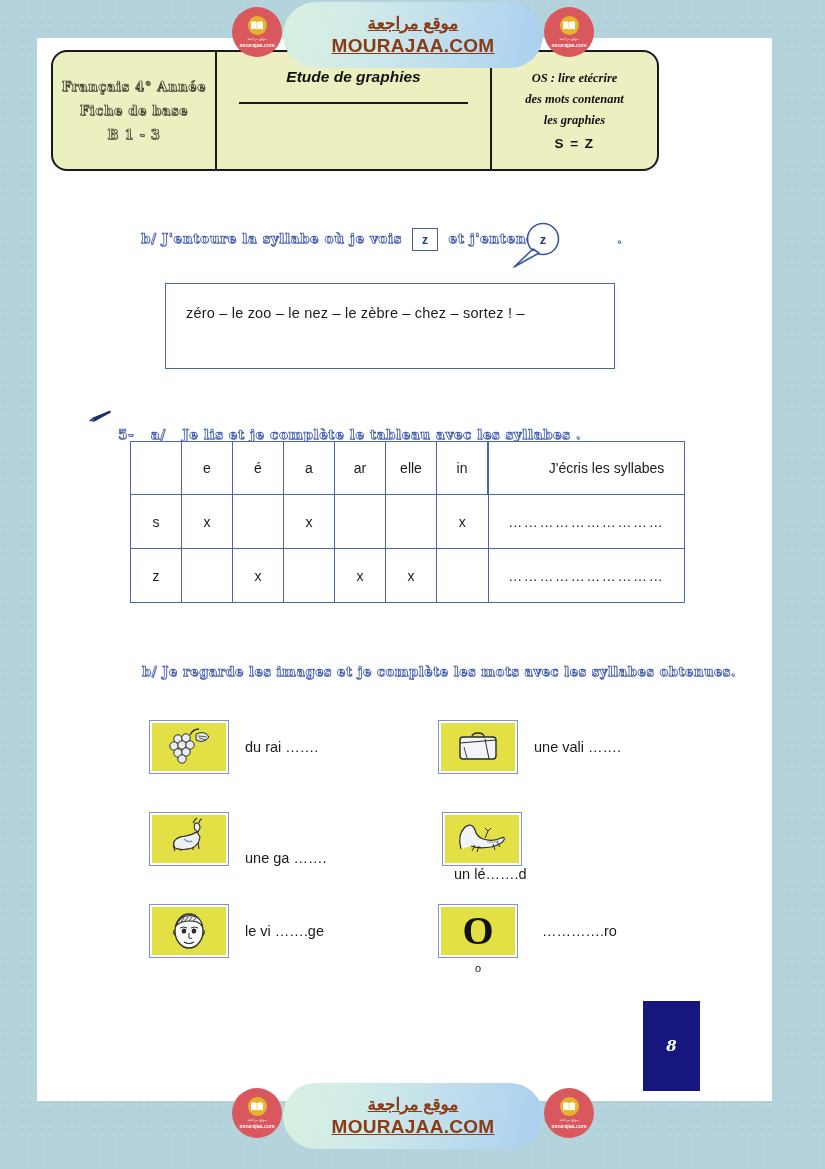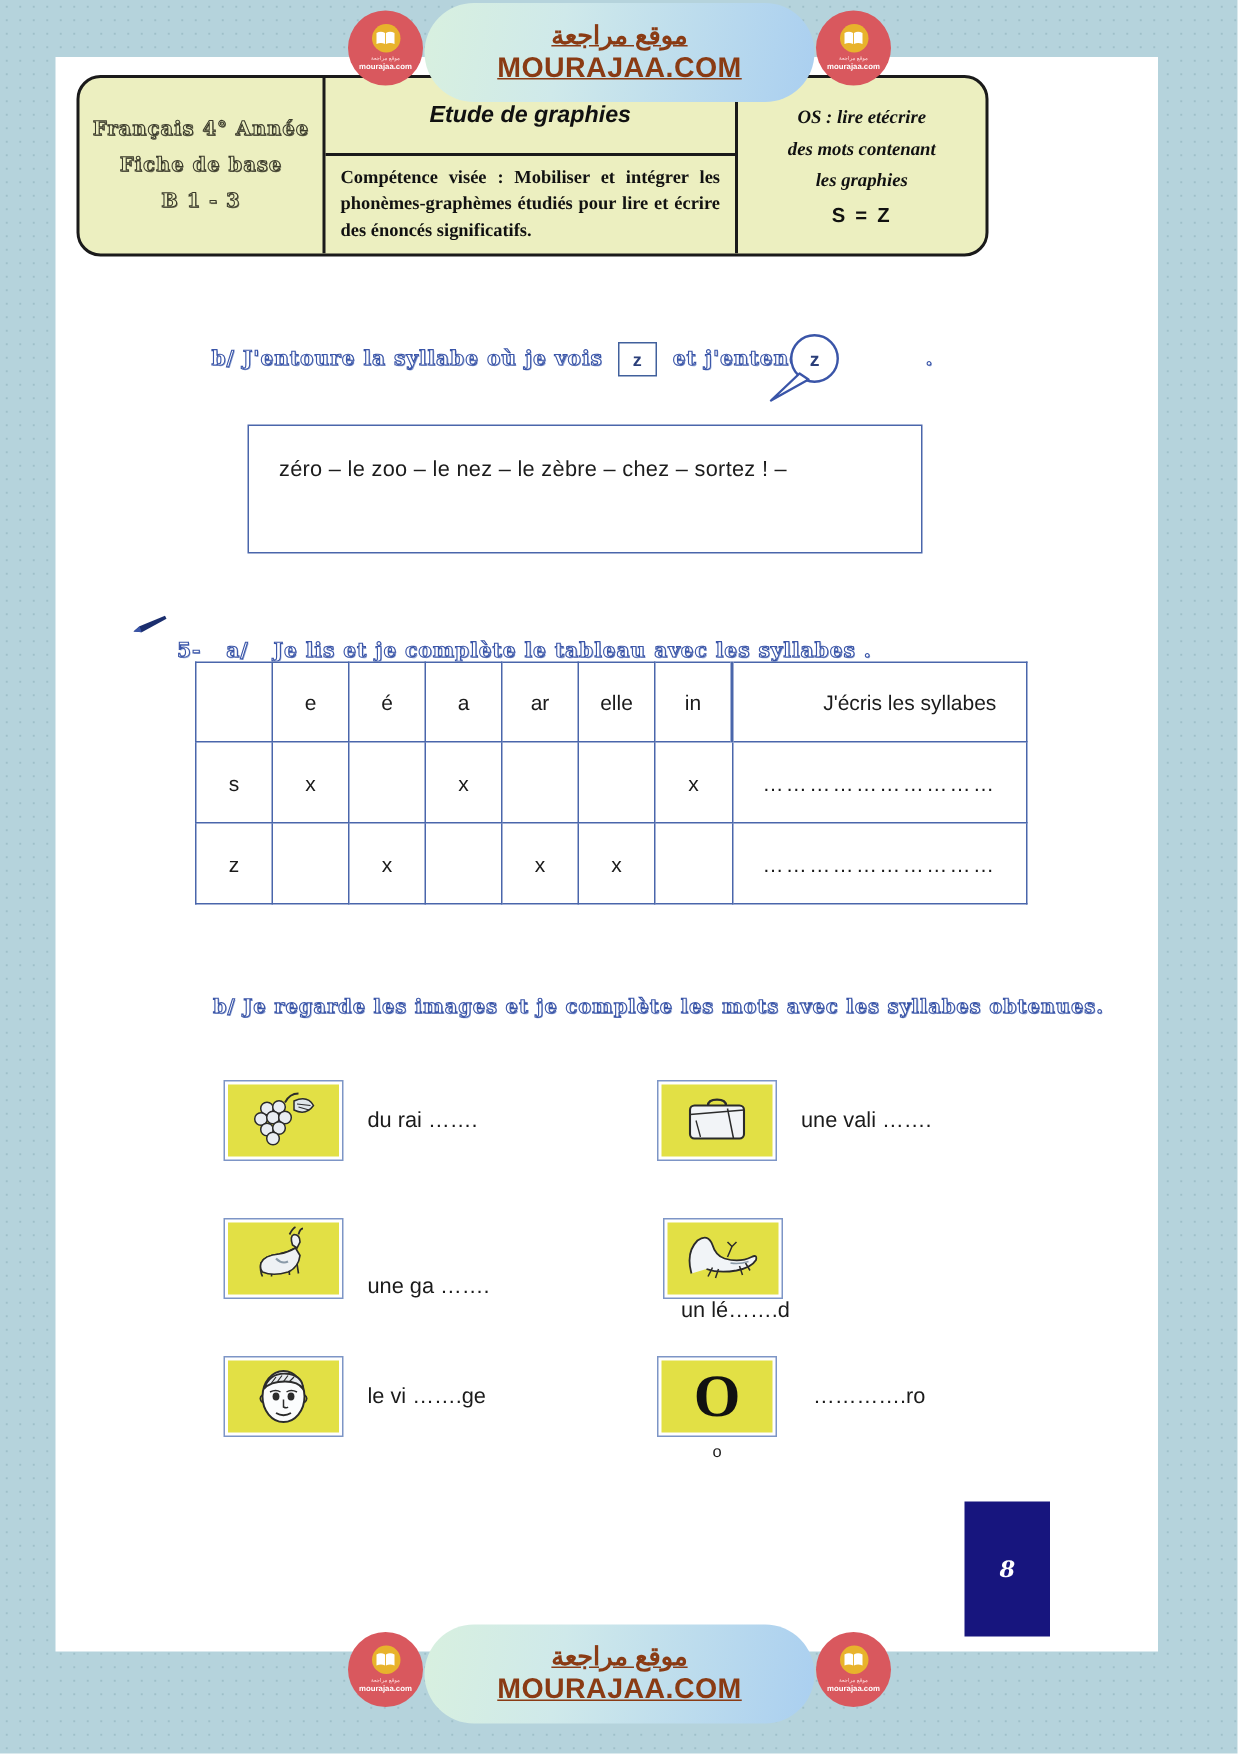--- a/index.html
+++ b/index.html
@@ -121,20 +121,21 @@
     left: 51px;
     top: 50px;
     width: 608px;
     height: 121px;
     border: 2.5px solid #1a1a1a;
     border-radius: 16px;
     background: #ecefc0;
     display: flex;
     box-sizing: border-box;
     overflow: hidden;
+    gap: 22px;
   }
   .info-col-left {
     width: 162px;
     border-right: 2px solid #1a1a1a;
     display: flex;
     flex-direction: column;
     align-items: center;
     justify-content: center;
     gap: 9px;
   }
@@ -415,21 +416,20 @@
   <div class="info-col-left">
     <div class="fancy">Français 4° Année</div>
     <div class="fancy">Fiche de base</div>
     <div class="fancy">B 1 - 3</div>
   </div>
   <div class="info-col-mid">
     <div class="activity-cell">
       <div class="activity-label">Activité  :</div>
       <div class="activity-title">Etude de graphies</div>
     </div>
-    <div class="competence-cell">Compétence visée : Mobiliser et intégrer les phonèmes-graphèmes étudiés pour lire et écrire des énoncés significatifs.</div>
   </div>
   <div class="info-col-right">
     <div class="os-line">OS : lire etécrire</div>
     <div class="os-line">des mots contenant</div>
     <div class="os-line">les graphies</div>
     <div class="os-equation">S = Z</div>
   </div>
 </div>
 
 <div class="script-line" id="instr-b1">

